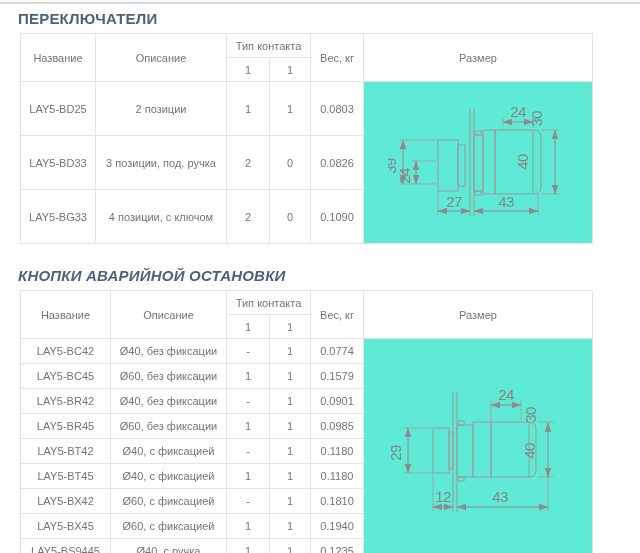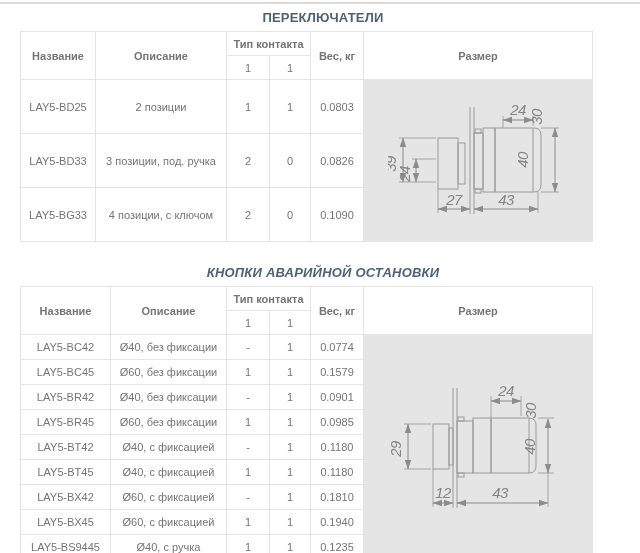--- a/index.html
+++ b/index.html
@@ -5,41 +5,40 @@
   * { box-sizing: border-box; margin: 0; padding: 0; }
   html, body { background: #ffffff; }
   body {
     width: 640px; height: 553px; overflow: hidden;
     font-family: "Liberation Sans", "DejaVu Sans", sans-serif;
     color: #757575;
   }
   .top-rule { margin-top: 2px; height: 2px; background: #dadada; width: 640px; }
   .section-title {
     margin: 6px 12px 0 18px;
-    font-size: 13px; font-weight: bold; color: #4c6278;
+    font-size: 15px; font-weight: bold; color: #4c6278;
     letter-spacing: 0.2px;
-    text-align: center;
   }
   .section-title.second { margin-top: 23px; font-style: italic; }
   table.spec {
     margin: 6px 0 0 20px;
     border-collapse: collapse; table-layout: fixed;
     width: 572px;
     font-size: 11px; color: #757575;
   }
   table.spec th, table.spec td {
     border: 1px solid #e4e4e4;
     font-weight: normal; text-align: center; vertical-align: middle;
     padding: 0; overflow: hidden; white-space: nowrap;
   }
-  tr.hrow1 th { height: 24px; font-weight: bold; }
+  tr.hrow1 th { height: 24px; }
   tr.hrow2 th { height: 24px; }
   table.t1 tbody tr { height: 54px; }
   table.t2 tbody tr { height: 25px; }
-  td.size-cell { background: #e5e5e5; font-style: italic; }
+  td.size-cell { background: #5eead4; }
   td.size-cell svg { display: block; margin: 0 auto; }
   .dim-num {
     font-size: 15px; fill: #858585; letter-spacing: -0.5px;
     font-family: "Liberation Sans", "DejaVu Sans", sans-serif;
   }
 </style>
 </head>
 <body>
 
 <div class="top-rule"></div>

